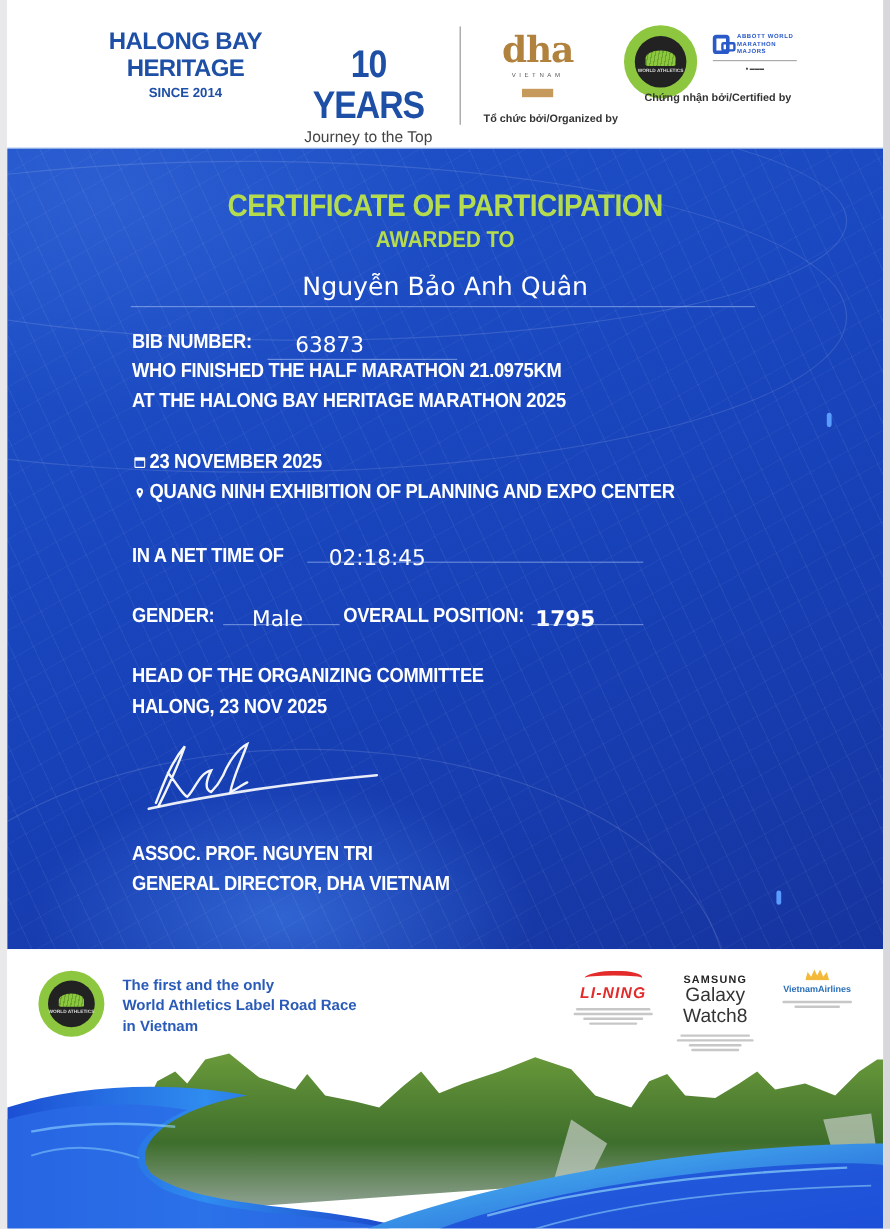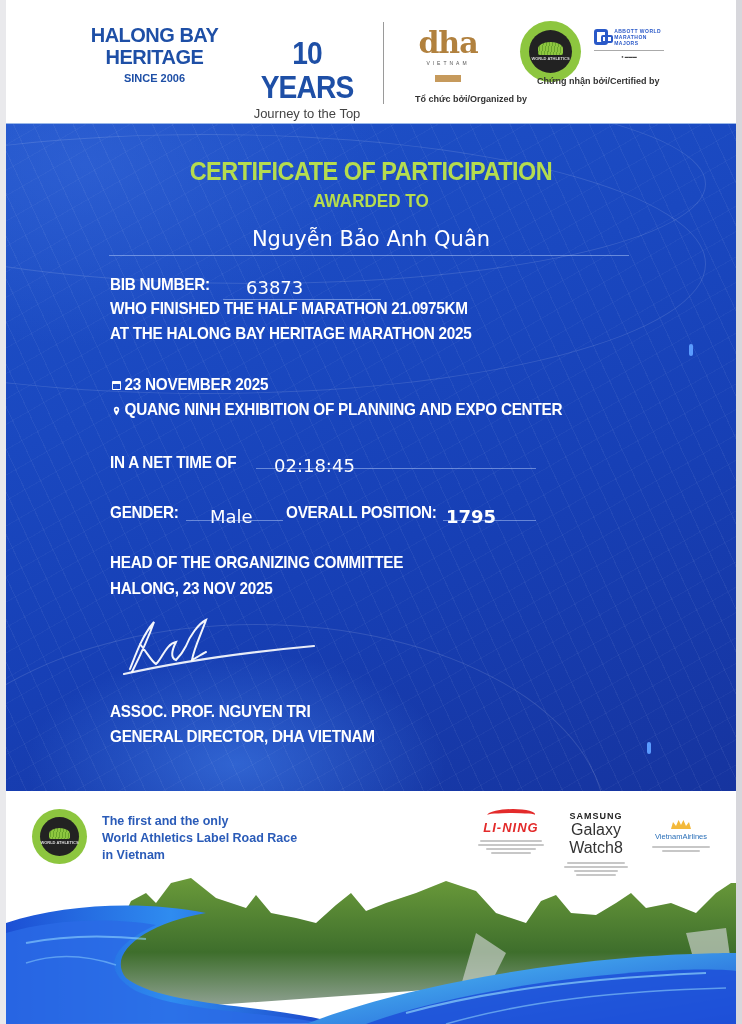--- a/index.html
+++ b/index.html
@@ -20,21 +20,21 @@
   .tenyears .big { font-family: "Liberation Sans", sans-serif; font-weight: bold; font-size: 32px; color: #1e4fa6; letter-spacing: -1px; line-height: 34px; transform: scaleX(0.88); }
   .tenyears .small { font-size: 13px; color: #444; margin-top: 2px; }
 
   .vdivider { position: absolute; left: 377px; top: 22px; width: 1px; height: 82px; background: #9a9a9a; }
 
   .dha { position: absolute; left: 402px; top: 28px; width: 80px; text-align: center; }
   .dha .logo { font-family: "DejaVu Serif", serif; font-weight: bold; font-size: 30px; color: #b1813e; line-height: 30px; letter-spacing: -1px; }
   .dha .vn { font-size: 5px; color: #555; letter-spacing: 3px; margin-top: 2px; }
   .dha .tag { display: inline-block; margin-top: 2px; background: #c69a5c; color: #fff; font-size: 4px; padding: 1px 4px; }
 
-  .organized { position: absolute; left: 397px; top: 94px; font-size: 9px; font-weight: bold; color: #333; margin-left: 12px; }
+  .organized { position: absolute; left: 397px; top: 94px; font-size: 9px; font-weight: bold; color: #333; }
   .certified { position: absolute; left: 531px; top: 76px; font-size: 9px; font-weight: bold; color: #333; }
 
   .wa-badge { position: absolute; border-radius: 50%; background: #8dc63f; display: flex; align-items: center; justify-content: center; }
   .wa-badge .inner { width: 72%; height: 72%; border-radius: 50%; background: #222; display: flex; flex-direction: column; align-items: center; justify-content: center; }
   .wa-badge .fan { width: 55%; height: 30%; border-radius: 50% 50% 10% 10%; background: repeating-linear-gradient(100deg, #8dc63f 0 2px, #6aa52c 2px 3px); }
   .wa-badge .txt { color: #ddd; font-size: 4px; margin-top: 2px; font-weight: bold; line-height: 4px; text-align: center; }
   .wa-top { left: 514px; top: 21px; width: 61px; height: 61px; }
 
   .abbott { position: absolute; left: 588px; top: 28px; width: 75px; }
   .abbott .row { display: flex; align-items: center; }
@@ -79,40 +79,40 @@
   .wa-bottom { left: 26px; top: 18px; width: 55px; height: 55px; }
   .tagline { position: absolute; left: 96px; top: 22px; color: #2a5bb8; font-weight: bold; font-size: 12.5px; line-height: 17px; }
 
   .sponsor { position: absolute; text-align: center; }
   .lining { left: 470px; top: 18px; width: 70px; }
   .lining .swoosh { width: 48px; height: 12px; margin: 0 auto; border-top: 4px solid #e32b2b; border-radius: 50% 50% 0 0; transform: skewX(-20deg); }
   .lining .word { color: #e32b2b; font-weight: bold; font-style: italic; font-size: 13px; letter-spacing: 1px; margin-top: -1px; }
   .samsung { left: 555px; top: 20px; width: 70px; }
   .samsung .w1 { font-weight: bold; font-size: 9px; letter-spacing: 1px; color: #222; }
   .samsung .w2 { font-size: 16px; color: #333; }
-  .vna { left: 640px; top: 28px; width: 70px; }
+  .vna { left: 640px; top: 16px; width: 70px; font-weight: bold; }
   .vna .lotus { width: 20px; height: 10px; margin: 0 auto; background: #f3b93b; clip-path: polygon(0 100%, 10% 30%, 25% 70%, 38% 10%, 50% 60%, 62% 10%, 75% 70%, 90% 30%, 100% 100%); }
   .vna .word { font-size: 7.5px; color: #2a6fb8; margin-top: 3px; }
   .caption { margin-top: 5px; }
   .caption span { display: block; height: 2px; background: #c7c7c7; margin: 2px auto; border-radius: 1px; }
 
   .landscape { position: absolute; left: 0; top: 82px; width: 730px; height: 151px; }
 
   .scroll-edge { position: absolute; right: 0; top: 0; width: 6px; height: 1024px; background: #d7d7dc; }
 </style>
 </head>
 <body>
 
 <div class="page">
 
   <div class="header">
     <div class="hbm">
       <div class="l1">HALONG BAY</div>
       <div class="l2">HERITAGE</div>
-      <div class="since">SINCE 2006</div>
+      <div class="since">SINCE 2014</div>
     </div>
 
     <div class="tenyears">
       <div class="big">10 YEARS</div>
       <div class="small">Journey to the Top</div>
     </div>
 
     <div class="vdivider"></div>
 
     <div class="dha">

